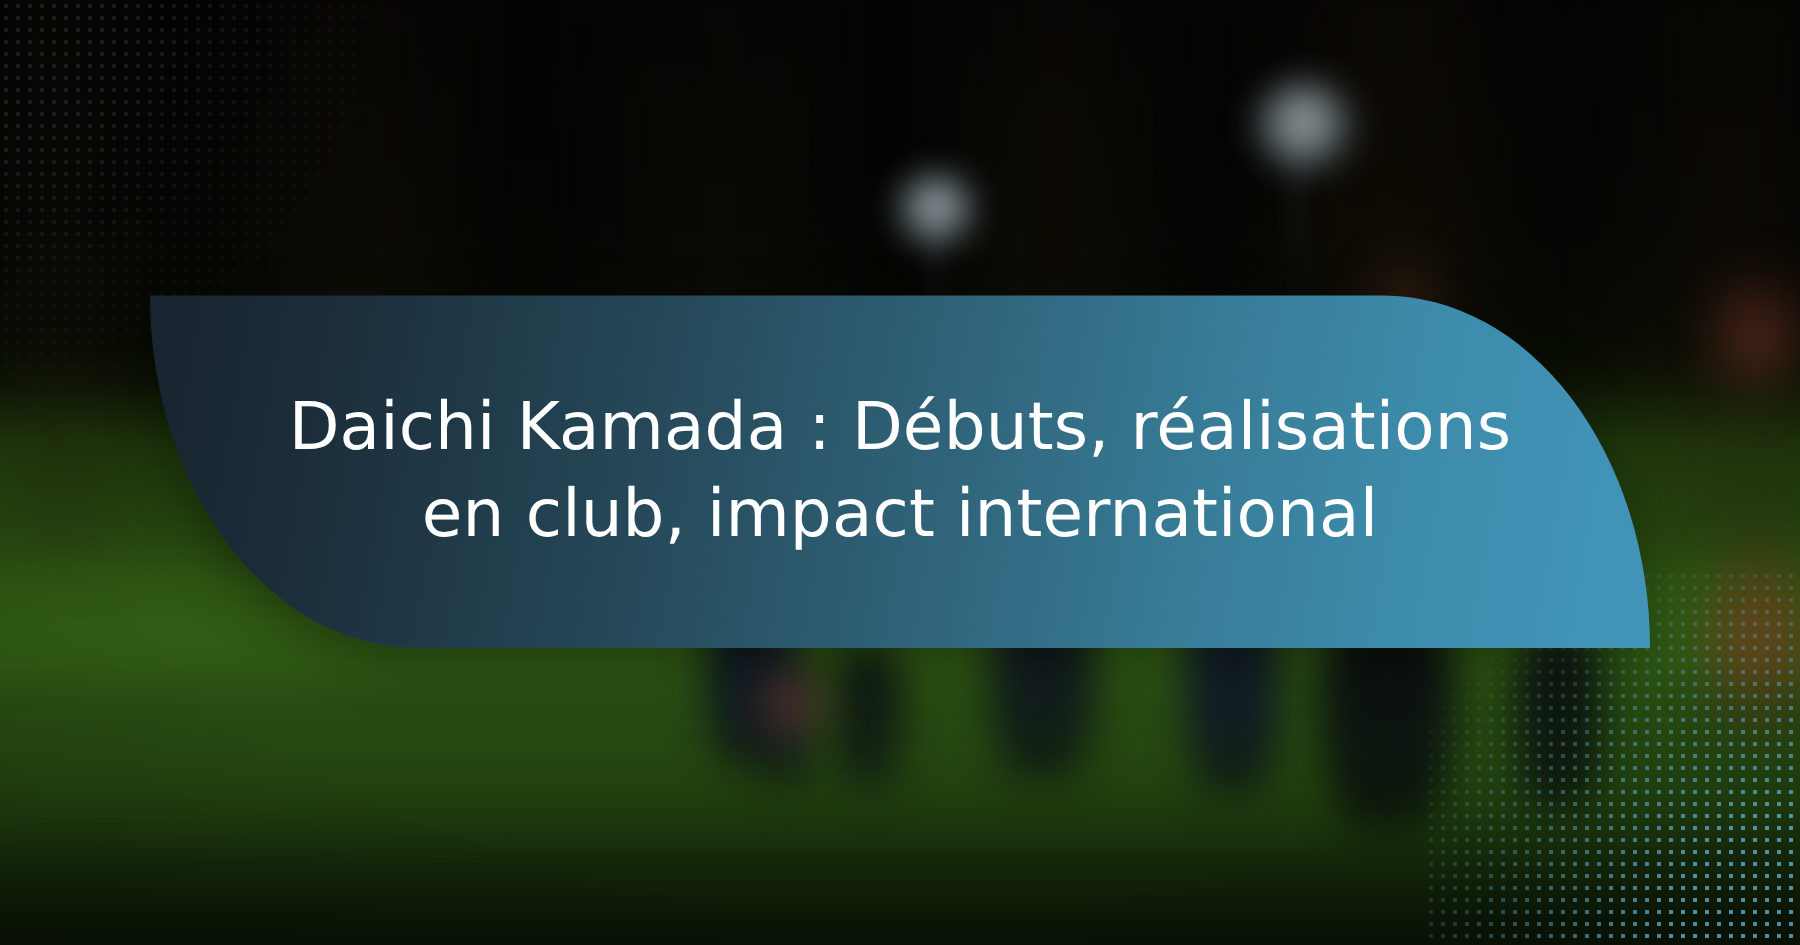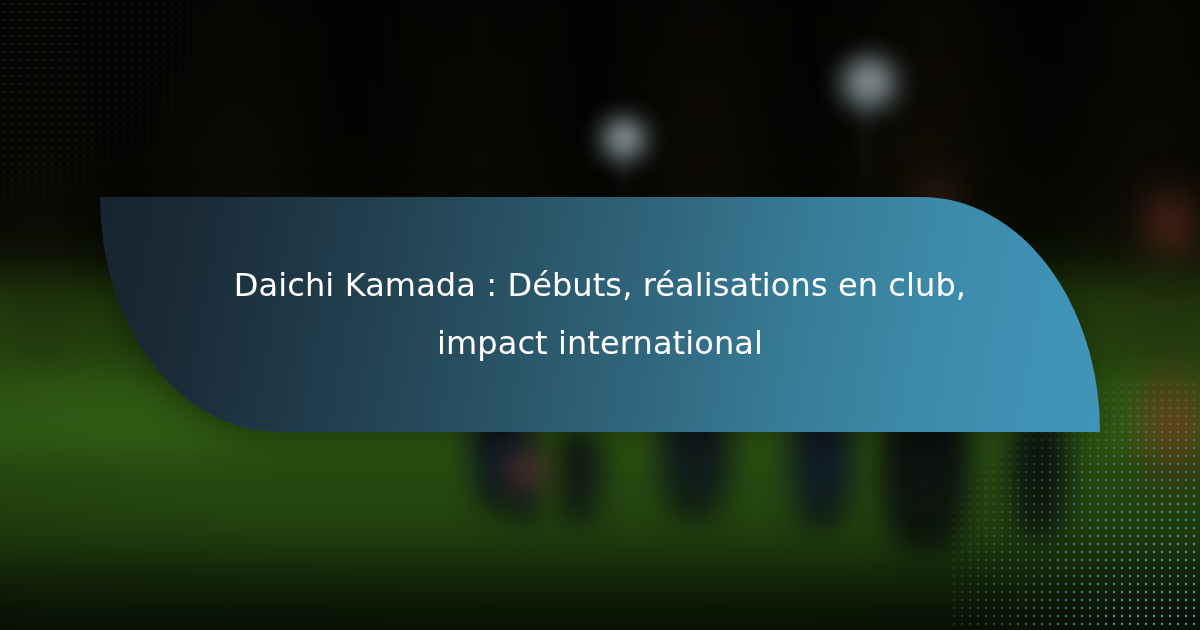--- a/index.html
+++ b/index.html
@@ -217,21 +217,21 @@
     display: flex;
     align-items: center;
     justify-content: center;
   }
 
   .banner-title {
     margin: 0;
     width: 820px;
     text-align: center;
     color: #ffffff;
-    font-size: 32px;
+    font-size: 44px;
     font-weight: 400;
     line-height: 58px;
     letter-spacing: 0.1px;
     text-rendering: optimizeLegibility;
     padding-bottom: 2px;
   }
 </style>
 </head>
 <body>
 

